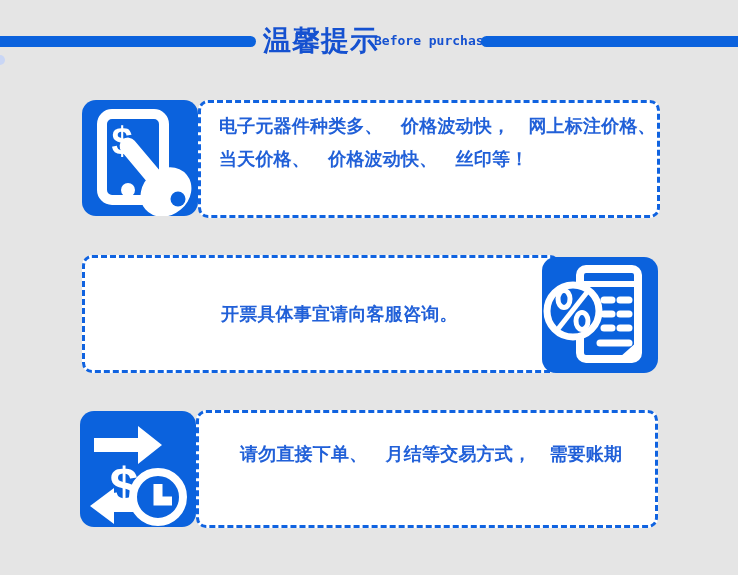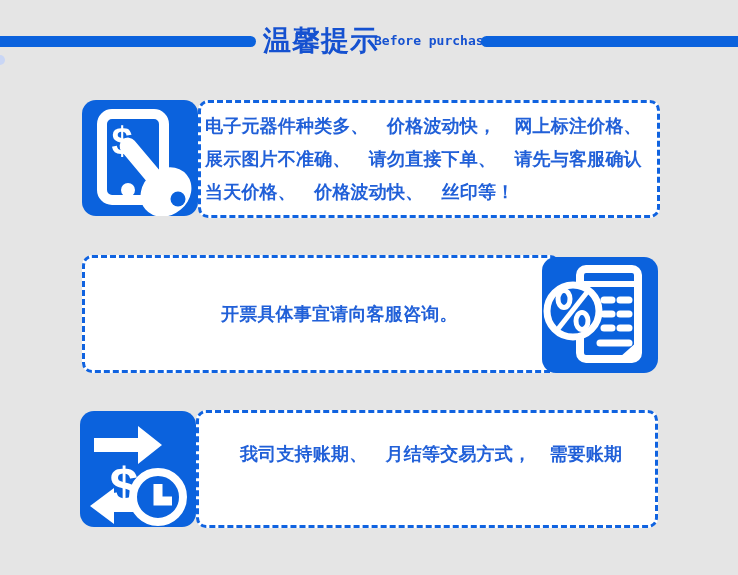--- a/index.html
+++ b/index.html
@@ -45,21 +45,21 @@
   .icon-1{left:82px;top:100px;}
   .icon-2{left:542px;top:257px;}
   .icon-3{left:80px;top:411px;}
   .icon-tile svg{display:block;width:116px;height:116px;}
   
   .notice-text{
     position:absolute;color:var(--text-blue);font-weight:700;font-size:18px;
     letter-spacing:0.2px;white-space:nowrap;
   }
   .notice-text p{margin:0;}
-  .text-1{left:205px;top:110px;line-height:33px;}
+  .text-1{left:219px;top:110px;line-height:33px;}
   .text-2{left:183px;top:302px;line-height:24px;margin-left:38px;}
   .text-3{left:240px;top:436px;line-height:36px;}
 </style>
 </head>
 <body>
 
 <div class="canvas">
 
   <div class="hbar hbar-left"></div>
   <div class="edge-dot"></div>
@@ -75,21 +75,20 @@
       <circle cx="46" cy="90" r="7" fill="#fff"></circle>
       <g transform="rotate(-40 84 92)" fill="#fff">
         <rect x="76" y="24" width="17" height="58" rx="8.5"></rect>
         <ellipse cx="84" cy="92" rx="27" ry="23"></ellipse>
       </g>
       <circle cx="96" cy="99" r="7.5" fill="#0b62dd"></circle>
     </svg>
   </div>
   <div class="notice-text text-1">
     <p>电子元器件种类多、　价格波动快，　网上标注价格、</p>
-    <p>展示图片不准确、　请勿直接下单、　请先与客服确认</p>
     <p>当天价格、　价格波动快、　丝印等！</p>
   </div>
 
   <div class="dash-box box-2"></div>
   <div class="notice-text text-2">
     <p>开票具体事宜请向客服咨询。</p>
   </div>
   <div class="icon-tile icon-2">
     <svg viewBox="0 0 116 116" aria-hidden="true">
       <rect x="38" y="12" width="58" height="90" rx="6" fill="none" stroke="#fff" stroke-width="8"></rect>
@@ -117,16 +116,16 @@
   <div class="icon-tile icon-3">
     <svg viewBox="0 0 116 116" aria-hidden="true">
       <path d="M14 27 H58 V15 L82 34 L58 53 V41 H14 Z" fill="#fff"></path>
       <text x="44" y="93" text-anchor="middle" font-size="52" font-weight="bold" fill="#fff" font-family="Liberation Sans, sans-serif">$</text>
       <path d="M62 89 H34 V77 L10 95 L34 113 V101 H62 Z" fill="#fff"></path>
       <circle cx="78" cy="86" r="25" fill="#0b62dd" stroke="#fff" stroke-width="8"></circle>
       <path d="M78 73 V90 H92" fill="none" stroke="#fff" stroke-width="9" stroke-linecap="butt"></path>
     </svg>
   </div>
   <div class="notice-text text-3">
-    <p>我司支持账期、　月结等交易方式，　需要账期</p>
+    <p>请勿直接下单、　月结等交易方式，　需要账期</p>
   </div>
 
 </div>
 
 </body></html>

